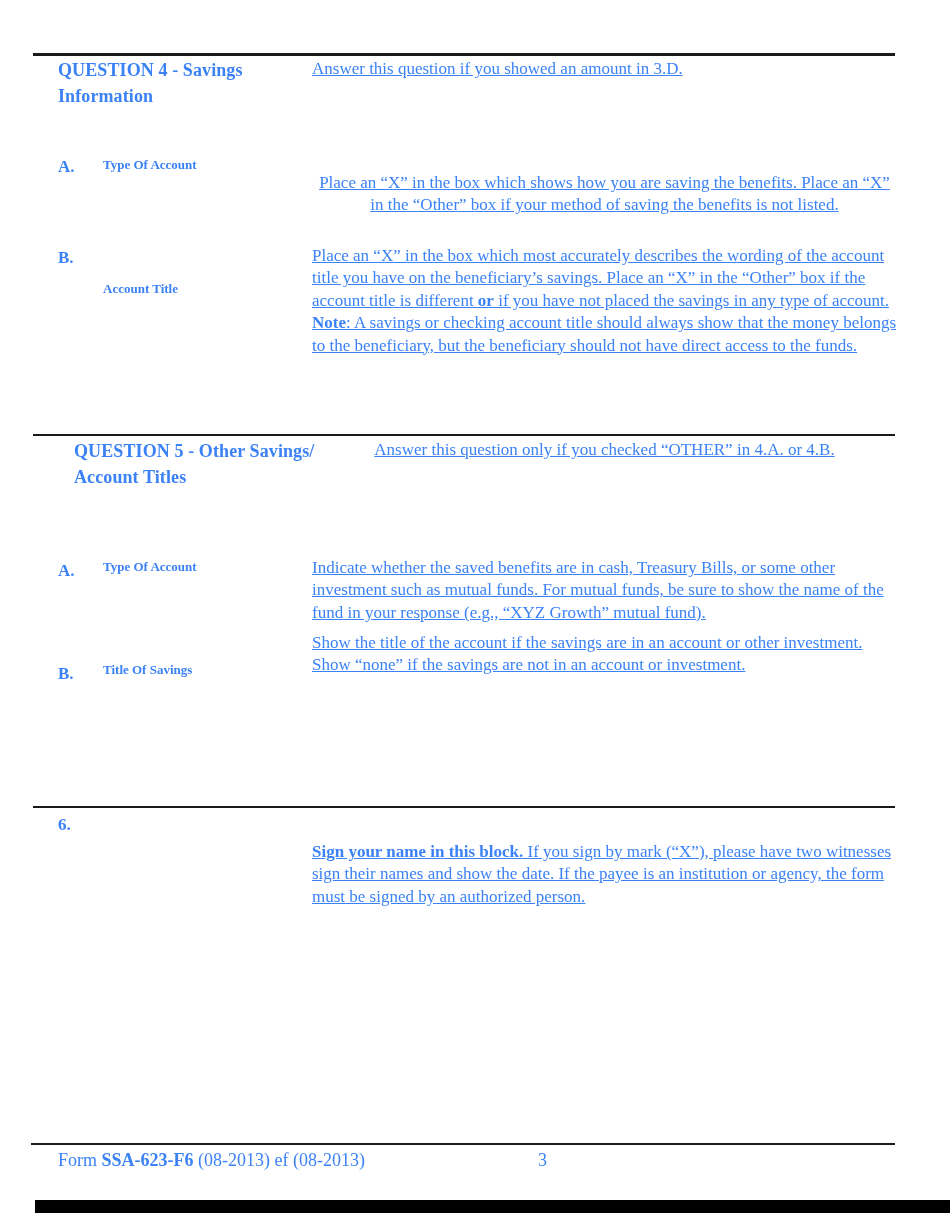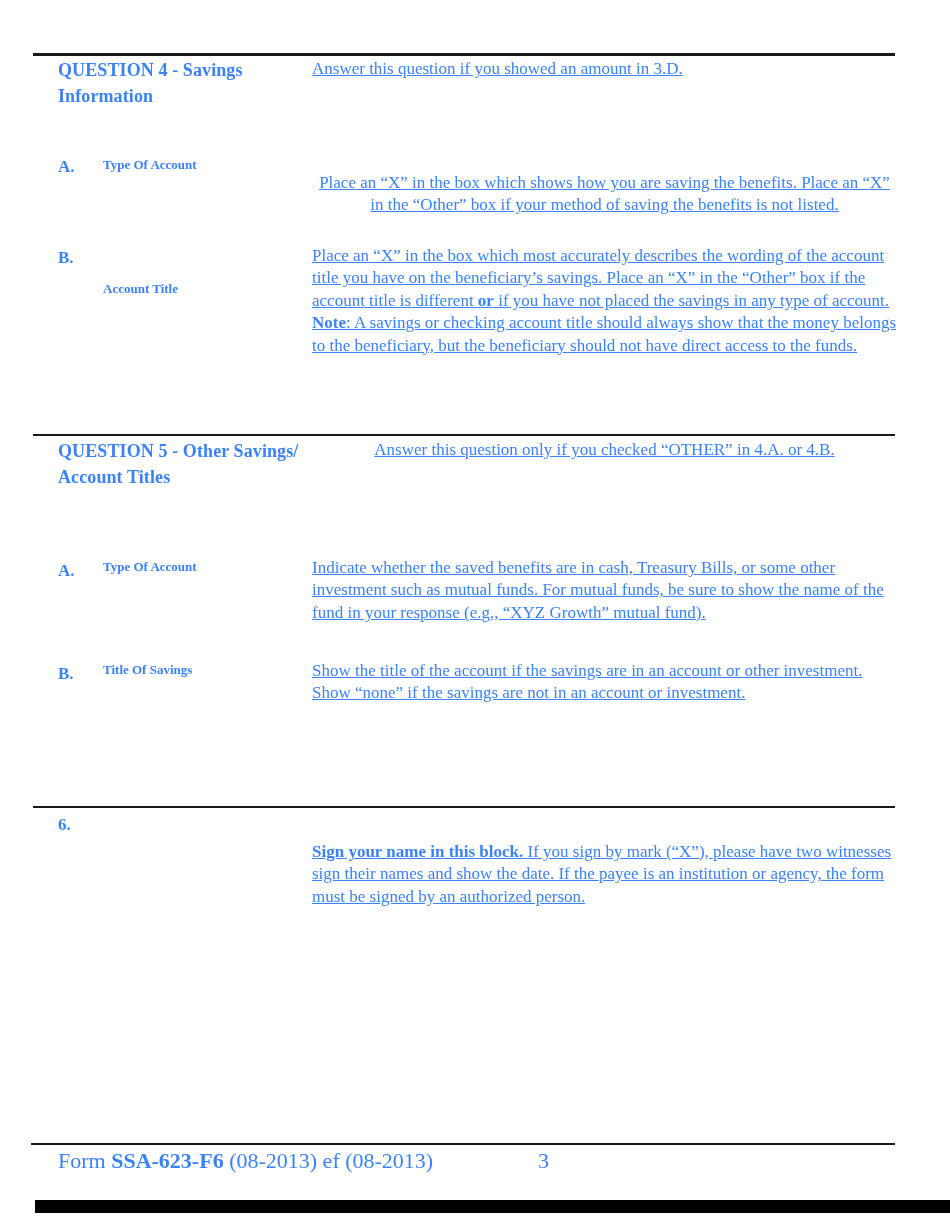--- a/index.html
+++ b/index.html
@@ -39,21 +39,21 @@
     position: absolute;
     font-weight: bold;
     font-size: 13px;
     line-height: 22px;
     width: 95px;
   }
   .desc { width: 585px; }
   .intro { width: 585px; }
   .footer-text {
     position: absolute;
-    font-size: 22px;
+    font-size: 18px;
     line-height: 21px;
     white-space: nowrap;
   }
   .scan-bar {
     position: absolute;
     background: #000000;
   }
   b, .seg-b { font-weight: bold; }
 </style>
 </head>
@@ -69,30 +69,30 @@
   <div class="letter" style="left:58px; top:154px;">A.</div>
   <div class="itemlabel" style="left:103px; top:154px;">Type Of Account</div>
   <div class="desc" style="left:312px; top:172px;text-align:center;"><span>Place an “X” in the box which shows how you are saving the benefits. Place an “X” in the “Other” box if your method of saving the benefits is not listed.</span></div>
 
   <div class="letter" style="left:58px; top:245px;">B.</div>
   <div class="itemlabel" style="left:103px; top:245px;margin-top:33px;">Account Title</div>
   <div class="desc" style="left:312px; top:245px;"><span>Place an “X” in the box which most accurately describes the wording of the account title you have on the beneficiary’s savings. Place an “X” in the “Other” box if the account title is different </span><span style="font-weight: bold;">or</span><span> if you have not placed the savings in any type of account. </span><span style="font-weight: bold;">Note</span><span>: A savings or checking account title should always show that the money belongs to the beneficiary, but the beneficiary should not have direct access to the funds.</span></div>
 
   <div class="rule" style="left:33px; top:434px; width:862px; height:2px;"></div>
 
-  <div class="heading" style="left:58px; top:438px; width:250px;">QUESTION 5 - Other Savings/ Account Titles</div>
+  <div class="heading" style="left:74px; top:438px; width:250px;">QUESTION 5 - Other Savings/ Account Titles</div>
   <div class="intro" style="left:312px; top:439px;text-align:center;">Answer this question only if you checked “OTHER” in 4.A. or 4.B.</div>
 
   <div class="letter" style="left:58px; top:558px;">A.</div>
   <div class="itemlabel" style="left:103px; top:556px;">Type Of Account</div>
   <div class="desc" style="left:312px; top:557px;"><span>Indicate whether the saved benefits are in cash, Treasury Bills, or some other investment such as mutual funds. For mutual funds, be sure to show the name of the fund in your response (e.g., “XYZ Growth” mutual fund).</span></div>
 
   <div class="letter" style="left:58px; top:661px;">B.</div>
   <div class="itemlabel" style="left:103px; top:659px;">Title Of Savings</div>
-  <div class="desc" style="left:312px; top:660px;"><span>Show the title of the account if the savings are in an account or other investment. Show “none” if the savings are not in an account or investment.</span></div>
+  <div class="desc" style="left:312px; top:632px;"><span>Show the title of the account if the savings are in an account or other investment. Show “none” if the savings are not in an account or investment.</span></div>
 
   <div class="rule" style="left:33px; top:806px; width:862px; height:2px;"></div>
 
   <div class="letter" style="left:58px; top:812px;">6.</div>
   <div class="desc" style="left:312px; top:841px;"><span style="font-weight: bold;">Sign your name in this block.</span><span> If you sign by mark (“X”), please have two witnesses sign their names and show the date. If the payee is an institution or agency, the form </span><span style="text-decoration: underline;">must</span><span> be signed by an authorized person.</span></div>
 
   <div class="rule" style="left:31px; top:1143px; width:864px; height:2px;"></div>
 
   <div class="footer-text" style="left:58px; top:1150px;"><span>Form </span><b>SSA-623-F6</b><span> (08-2013) ef (08-2013)</span></div>
   <div class="footer-text" style="left:538px; top:1150px;">3</div>

